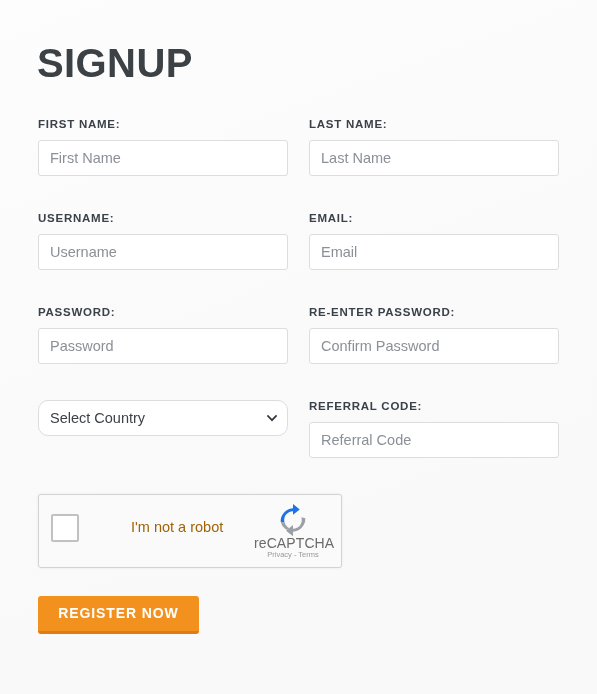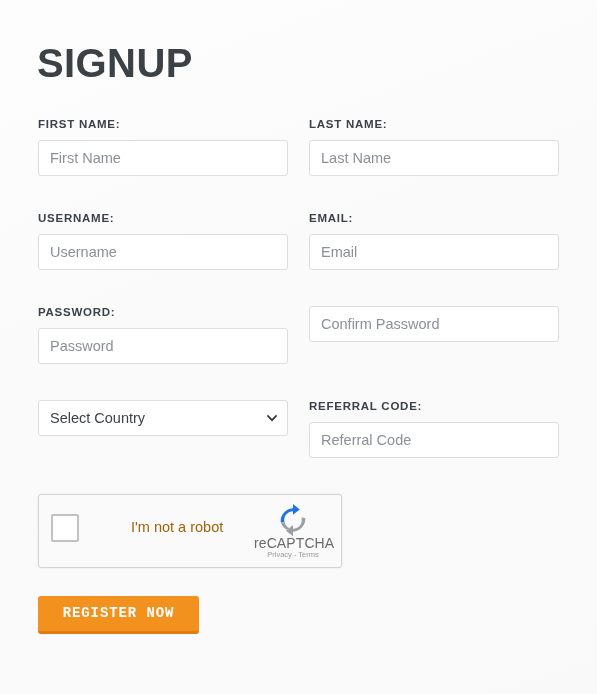--- a/index.html
+++ b/index.html
@@ -82,21 +82,21 @@
   .select-wrap {
     position: relative;
     width: 250px;
     height: 36px;
   }
   .fld-select {
     display: block;
     width: 250px;
     height: 36px;
     border: 1px solid #dcdddf;
-    border-radius: 3px;
+    border-radius: 10px;
     background: #ffffff;
     padding: 0 28px 0 11px;
     font-family: "Liberation Sans", sans-serif;
     font-size: 14.5px;
     color: #3c4248;
     outline: none;
     -webkit-appearance: none;
     -moz-appearance: none;
     appearance: none;
   }
@@ -172,21 +172,21 @@
     position: absolute;
     left: 38px;
     top: 596px;
     width: 161px;
     height: 38px;
     background: #f2911d;
     border: none;
     border-bottom: 3px solid #e07c13;
     border-radius: 3px;
     color: #ffffff;
-    font-family: Liberation Mono, monospace;
+    font-family: Liberation Sans, sans-serif;
     font-size: 14px;
     font-weight: bold;
     letter-spacing: 0.9px;
     text-transform: uppercase;
     cursor: pointer;
     padding: 0;
     line-height: 35px;
     text-align: center;
   }
 </style>
@@ -220,20 +220,21 @@
         <input class="fld-input" type="text" placeholder="Email" style="">
       </div>
     </div>
 
     <div class="row">
       <div class="field left">
         <label class="fld-label">PASSWORD:</label>
         <input class="fld-input" type="text" placeholder="Password" style="">
       </div>
       <div class="field right">
+        <label class="fld-label">RE-ENTER PASSWORD:</label>
         <input class="fld-input" type="text" placeholder="Confirm Password" style="">
       </div>
     </div>
 
     <div class="row">
       <div class="field left">
         <div class="select-wrap">
           <select class="fld-select">
             <option>Select Country</option>
           </select>

